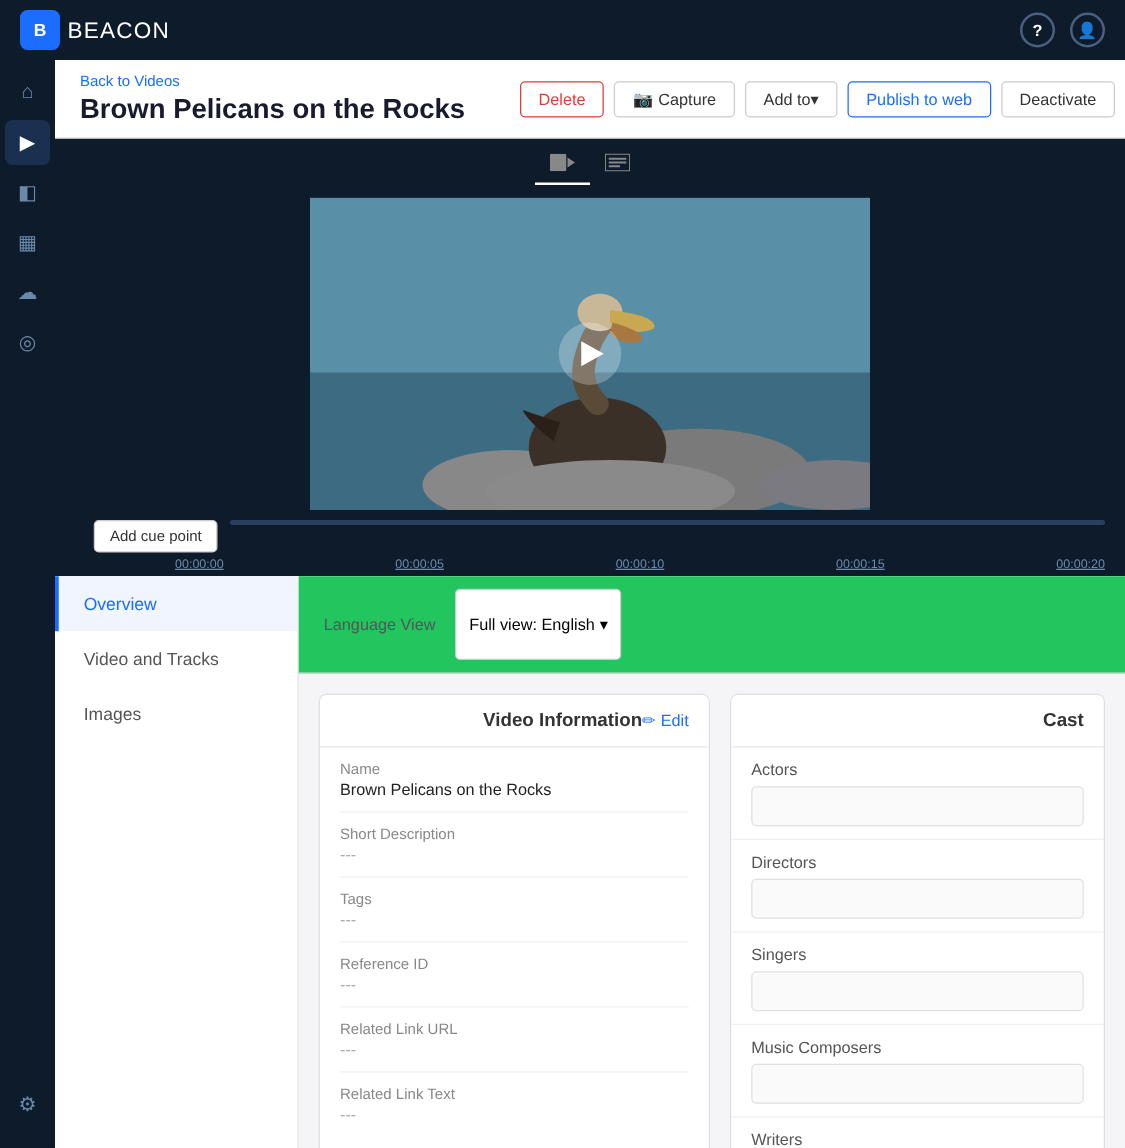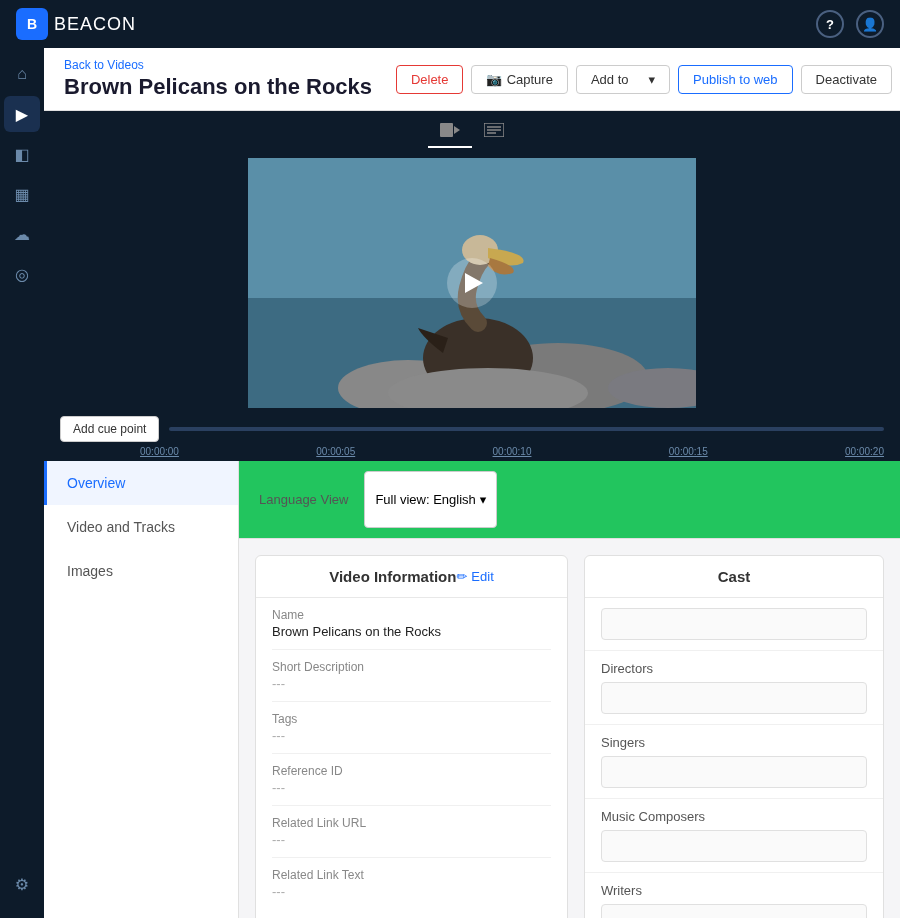--- a/index.html
+++ b/index.html
@@ -59,21 +59,21 @@
     .header-left {}
     .back-link { color: #1a6dff; font-size: 12px; cursor: pointer; text-decoration: none; display: block; margin-bottom: 2px; }
     .page-title { font-size: 22px; font-weight: 600; color: #1a1a2e; }
     .header-actions { display: flex; align-items: center; gap: 8px; }
     .btn {
       padding: 6px 14px; border-radius: 4px; font-size: 13px;
       cursor: pointer; border: 1px solid transparent; font-weight: 500;
     }
     .btn-delete { color: #e53935; border: 1px solid #e53935; background: white; }
     .btn-capture { color: #333; border: 1px solid #ccc; background: white; display: flex; align-items: center; gap: 4px; }
-    .btn-addto { color: #333; border: 1px solid #ccc; background: white; display: flex; align-items: center; gap: 20px; }
+    .btn-addto { color: #333; border: 1px solid #ccc; background: white; display: flex; align-items: center; gap: 0; }
     .btn-publish { color: #1a6dff; border: 1px solid #1a6dff; background: white; }
     .btn-deactivate { color: #333; border: 1px solid #ccc; background: white; }
 
     
     .video-section { background: #0d1b2a; }
     .video-tabs {
       display: flex; justify-content: center; gap: 0;
       padding: 6px 0 0 0;
     }
     .video-tab {
@@ -94,21 +94,21 @@
       width: 50px; height: 50px; background: rgba(255,255,255,0.25);
       border-radius: 50%; display: flex; align-items: center; justify-content: center;
       cursor: pointer;
     }
     .play-triangle { width: 0; height: 0; border-top: 10px solid transparent; border-bottom: 10px solid transparent; border-left: 18px solid white; margin-left: 3px; }
 
     
     .timeline-area {
       background: #0d1b2a; padding: 8px 16px 4px 16px;
     }
-    .timeline-controls { display: flex; align-items: center; gap: 10px; }
+    .timeline-controls { display: flex; align-items: flex-start; gap: 10px; margin-left: 15px; }
     .add-cue-btn {
       background: white; border: 1px solid #ccc; color: #333;
       padding: 5px 12px; border-radius: 4px; font-size: 12px; cursor: pointer;
       white-space: nowrap;
     }
     .timeline-bar-wrapper { flex: 1; position: relative; }
     .timeline-bar {
       height: 4px; background: #2a4060; border-radius: 2px; position: relative;
     }
     .timeline-progress { width: 0%; height: 100%; background: #4a8fff; border-radius: 2px; }
@@ -158,21 +158,21 @@
     
     .info-card {
       background: white; border-radius: 6px; border: 1px solid #e0e0e0; flex: 1;
     }
     .cast-card {
       background: white; border-radius: 6px; border: 1px solid #e0e0e0;
       width: 300px; min-width: 300px;
     }
     .card-header {
       padding: 12px 16px; border-bottom: 1px solid #e8e8e8;
-      display: flex; align-items: center; justify-content: center;
+      display: flex; align-items: center; justify-content: flex-end;
     }
     .card-title { font-size: 15px; font-weight: 600; }
     .edit-btn {
       display: flex; align-items: center; gap: 4px;
       color: #1a6dff; font-size: 13px; cursor: pointer;
       background: none; border: none;
     }
     .card-body { padding: 0 16px; }
     .field-row { padding: 10px 0; border-bottom: 1px solid #f0f0f0; }
     .field-row:last-child { border-bottom: none; }
@@ -369,20 +369,21 @@
             </div>
 
           </div>
         </div>
 
         <div class="cast-card">
           <div class="card-header">
             <span class="card-title">Cast</span>
           </div>
           <div class="cast-section">
+            <div class="cast-section-title">Actors</div>
             <div class="cast-input-box"></div>
           </div>
           <div class="cast-section">
             <div class="cast-section-title">Directors</div>
             <div class="cast-input-box"></div>
           </div>
           <div class="cast-section">
             <div class="cast-section-title">Singers</div>
             <div class="cast-input-box"></div>
           </div>

